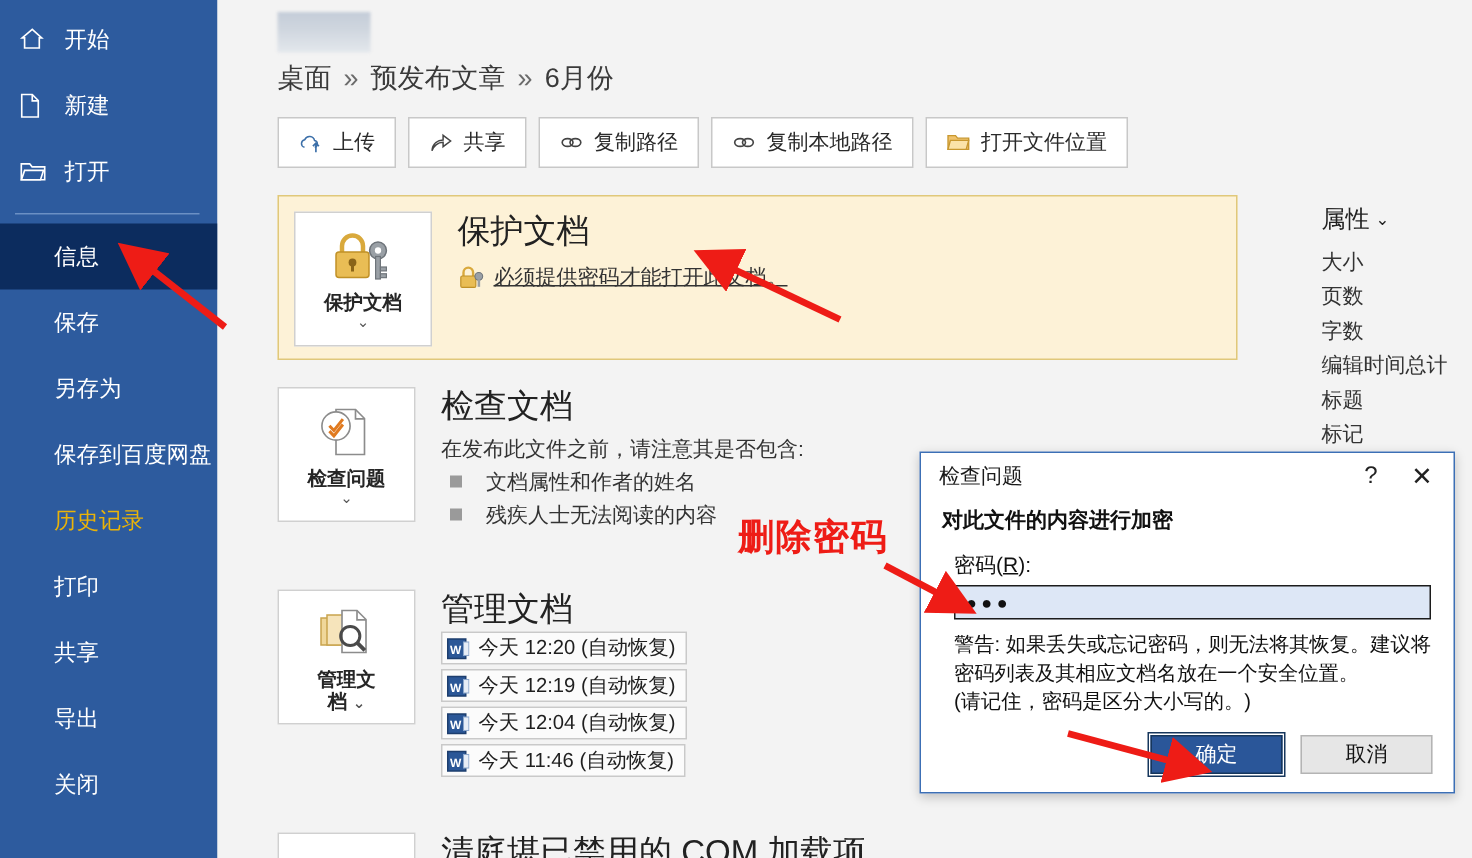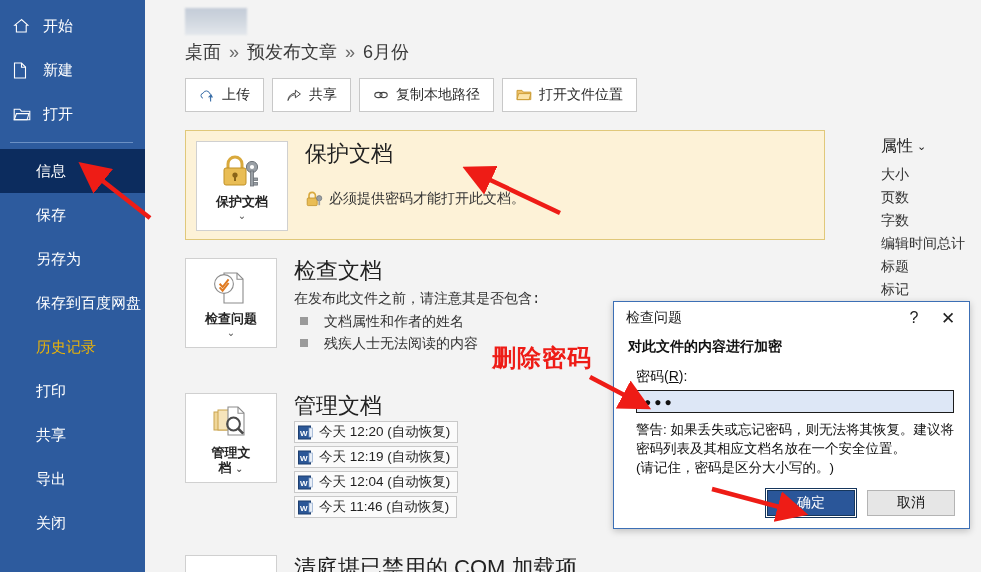--- a/index.html
+++ b/index.html
@@ -236,20 +236,29 @@
         </span>
         <span>共享</span>
       </div>
       <div class="tb-btn">
         <span class="tb-ico">
           <svg width="16" height="16" viewBox="0 0 16 16">
               <ellipse cx="5.4" cy="8" rx="3.6" ry="2.6" fill="none" stroke="#444" stroke-width="1.1"></ellipse>
               <ellipse cx="10.6" cy="8" rx="3.6" ry="2.6" fill="none" stroke="#444" stroke-width="1.1"></ellipse>
             </svg>
         </span>
+        <span>复制路径</span>
+      </div>
+      <div class="tb-btn">
+        <span class="tb-ico">
+          <svg width="16" height="16" viewBox="0 0 16 16">
+              <ellipse cx="5.4" cy="8" rx="3.6" ry="2.6" fill="none" stroke="#444" stroke-width="1.1"></ellipse>
+              <ellipse cx="10.6" cy="8" rx="3.6" ry="2.6" fill="none" stroke="#444" stroke-width="1.1"></ellipse>
+            </svg>
+        </span>
         <span>复制本地路径</span>
       </div>
       <div class="tb-btn">
         <span class="tb-ico">
           <svg width="16" height="16" viewBox="0 0 16 16">
               <path d="M1 12.6V3.4h5l1.4 1.7h7.4v7.5z" fill="#f0c36d" stroke="#c8982f" stroke-width=".9"></path>
               <path d="M2.6 6.6h12.2l-1.7 6H1z" fill="#fbe3a8" stroke="#c8982f" stroke-width=".9"></path>
             </svg>
         </span>
         <span>打开文件位置</span>
@@ -269,21 +278,21 @@
             <rect x="31.4" y="18" width="3.2" height="15" fill="#9aa0a6" stroke="#6e747a" stroke-width=".8"></rect>
             <rect x="34.6" y="25" width="4" height="2.6" fill="#9aa0a6" stroke="#6e747a" stroke-width=".8"></rect>
             <rect x="34.6" y="29.5" width="4" height="2.6" fill="#9aa0a6" stroke="#6e747a" stroke-width=".8"></rect>
           </svg>
         </span>
         <span class="bl">保护文档</span>
         <span class="chev">⌄</span>
       </div>
       <div class="sec-body">
         <div class="sec-h">保护文档</div>
-        <div class="sec-line" style="margin-top:21px;">
+        <div class="sec-line" style="margin-top:7px;text-decoration:underline;">
           <span>
             <svg width="18" height="17" viewBox="0 0 18 17">
               <path d="M4 8V5.6a3.2 3.2 0 0 1 6.4 0V8" fill="none" stroke="#d9a93c" stroke-width="1.6"></path>
               <rect x="2.2" y="8" width="10" height="7.6" rx="1" fill="#e9bd55" stroke="#c09127" stroke-width=".8"></rect>
               <circle cx="14.2" cy="8.2" r="2.6" fill="#9aa0a6" stroke="#6e747a" stroke-width=".7"></circle>
               <rect x="13.4" y="10.2" width="1.7" height="5" fill="#9aa0a6"></rect>
             </svg>
           </span>
           <span>必须提供密码才能打开此文档。</span>
         </div>
@@ -298,21 +307,21 @@
             <path d="M26 3v6.2h6" fill="none" stroke="#8c8c8c" stroke-width="1.1"></path>
             <circle cx="13" cy="14" r="9.4" fill="#ffffff" stroke="#8c8c8c" stroke-width="1.1"></circle>
             <path d="M8.6 13.8l3 3.2 6-7.6M8.6 17.4l3 3.2 6-7.6" fill="none" stroke="#e07a20" stroke-width="2"></path>
           </svg>
         </span>
         <span class="bl">检查问题</span>
         <span class="chev">⌄</span>
       </div>
       <div class="sec-body">
         <div class="sec-h">检查文档</div>
-        <div class="sec-sub" style="margin-top:4px;font-family:Liberation Mono, monospace;">在发布此文件之前，请注意其是否包含:</div>
+        <div class="sec-sub" style="margin-top:4px;">在发布此文件之前，请注意其是否包含:</div>
         <ul class="bullets">
           <li>
             <span class="bsq"></span>
             <span>文档属性和作者的姓名</span>
           </li>
           <li>
             <span class="bsq"></span>
             <span>残疾人士无法阅读的内容</span>
           </li>
         </ul>

